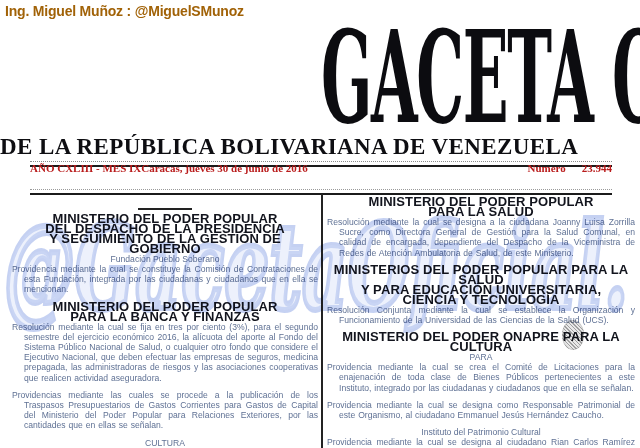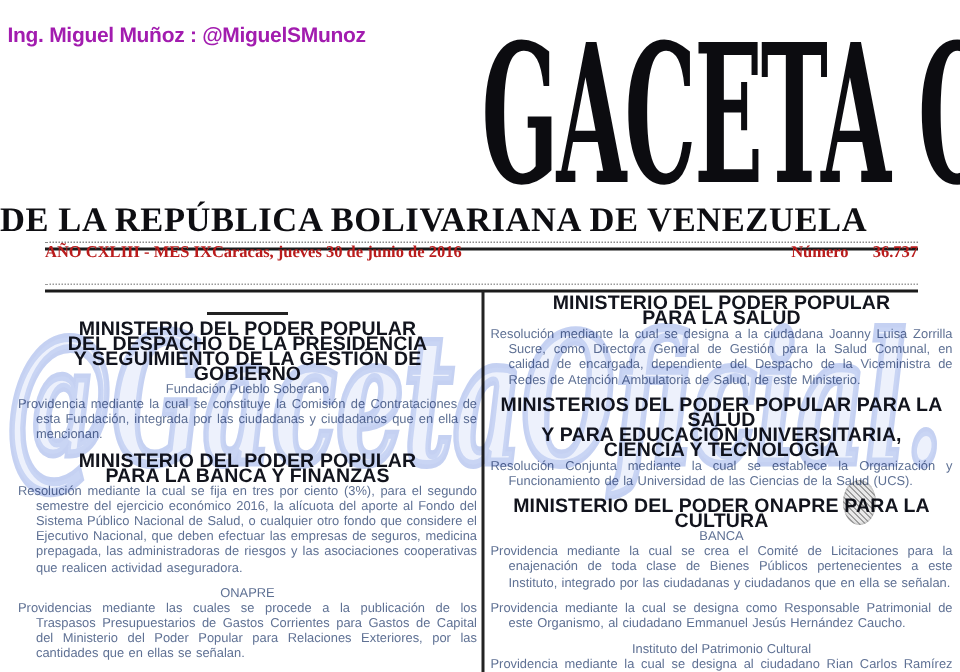--- a/index.html
+++ b/index.html
@@ -2,23 +2,23 @@
 <html><head>
 <meta charset="utf-8">
 <style>
   html,body{margin:0;padding:0;}
   body{
     width:640px;height:448px;overflow:hidden;position:relative;
     background:#ffffff;font-family:"Liberation Sans",sans-serif;
   }
   
   .credit{
-    position:absolute;top:15px;left:5px;
+    position:absolute;top:3px;left:5px;
     font-size:14px;font-weight:bold;letter-spacing:-0.2px;
-    color:#a21caf;white-space:nowrap;
+    color:#a16207;white-space:nowrap;
   }
   
   .mast-title-wrap{position:absolute;top:12px;left:0;width:640px;text-align:center;}
   .mast-title{
     display:inline-block;font-family:"DejaVu Serif",serif;font-weight:bold;
     font-size:128px;line-height:130px;color:#0c0c10;white-space:nowrap;
     transform:scale(0.47,1.0);transform-origin:center top;letter-spacing:-3px;
   }
   .mast-sub{
     position:absolute;top:134px;left:0;width:516px;text-align:center;
@@ -84,63 +84,62 @@
   <span class="mast-title">GACETA OFICIAL</span>
 </div>
 <div class="mast-sub">DE LA REPÚBLICA BOLIVARIANA DE VENEZUELA</div>
 
 <div class="rule-top"></div>
 <div class="info-row">
   <span class="info-left">AÑO CXLIII - MES IX</span>
   <span class="info-center">Caracas, jueves 30 de junio de 2016</span>
   <span class="info-right">
     <span>Número</span>
-    <span>36.737</span>
+    <span>23.944</span>
   </span>
 </div>
 <div class="rule-bottom"></div>
 
 <div class="col-divider"></div>
 
 <div class="col col-left">
   <div class="tophr"></div>
   <div class="sect-head first-block">
     <div>MINISTERIO DEL PODER POPULAR</div>
     <div>DEL DESPACHO DE LA PRESIDENCIA</div>
     <div>Y SEGUIMIENTO DE LA GESTIÓN DE GOBIERNO</div>
   </div>
   <div class="sub-head">Fundación Pueblo Soberano</div>
   <div class="para">Providencia mediante la cual se constituye la Comisión de Contrataciones de esta Fundación, integrada por las ciudadanas y ciudadanos que en ella se mencionan.</div>
   <div class="sect-head">
     <div>MINISTERIO DEL PODER POPULAR</div>
     <div>PARA LA BANCA Y FINANZAS</div>
   </div>
   <div class="para">Resolución mediante la cual se fija en tres por ciento (3%), para el segundo semestre del ejercicio económico 2016, la alícuota del aporte al Fondo del Sistema Público Nacional de Salud, o cualquier otro fondo que considere el Ejecutivo Nacional, que deben efectuar las empresas de seguros, medicina prepagada, las administradoras de riesgos y las asociaciones cooperativas que realicen actividad aseguradora.</div>
-  <div class="sub-head">ONAPRE</div>
   <div class="para">Providencias mediante las cuales se procede a la publicación de los Traspasos Presupuestarios de Gastos Corrientes para Gastos de Capital del Ministerio del Poder Popular para Relaciones Exteriores, por las cantidades que en ellas se señalan.</div>
   <div class="sub-head">CULTURA</div>
   <div class="para">Resolución mediante la cual se sanciona a Citibank, N.A. Banco</div>
 </div>
 
 <div class="col col-right">
   <div class="sect-head first-block">
     <div>MINISTERIO DEL PODER POPULAR</div>
     <div>PARA LA SALUD</div>
   </div>
   <div class="para">Resolución mediante la cual se designa a la ciudadana Joanny Luisa Zorrilla Sucre, como Directora General de Gestión para la Salud Comunal, en calidad de encargada, dependiente del Despacho de la Viceministra de Redes de Atención Ambulatoria de Salud, de este Ministerio.</div>
   <div class="sect-head">
     <div>MINISTERIOS DEL PODER POPULAR  PARA LA SALUD</div>
     <div>Y PARA EDUCACIÓN UNIVERSITARIA,</div>
     <div>CIENCIA Y TECNOLOGÍA</div>
   </div>
   <div class="para">Resolución Conjunta mediante la cual se establece la Organización y Funcionamiento de la Universidad de las Ciencias de la Salud (UCS).</div>
   <div class="sect-head">
     <div>MINISTERIO DEL PODER ONAPRE  PARA LA CULTURA</div>
   </div>
-  <div class="sub-head">BANCA</div>
+  <div class="sub-head">PARA</div>
   <div class="para">Providencia mediante la cual se crea el Comité de Licitaciones para la enajenación de toda clase de Bienes Públicos pertenecientes a este Instituto, integrado por las ciudadanas y ciudadanos que en ella se señalan.</div>
   <div class="para">Providencia mediante la cual se designa como Responsable Patrimonial de este Organismo, al ciudadano Emmanuel Jesús Hernández Caucho.</div>
   <div class="sub-head">Instituto del Patrimonio Cultural</div>
   <div class="para">Providencia mediante la cual se designa al ciudadano Rian Carlos Ramírez Paredes, como Consultor Jurídico Titular, de este</div>
 </div>
 
 <div class="watermark">
   <span class="wm-blue">@GacetaOficial.</span>
 </div>
 <div class="stamp"></div>

